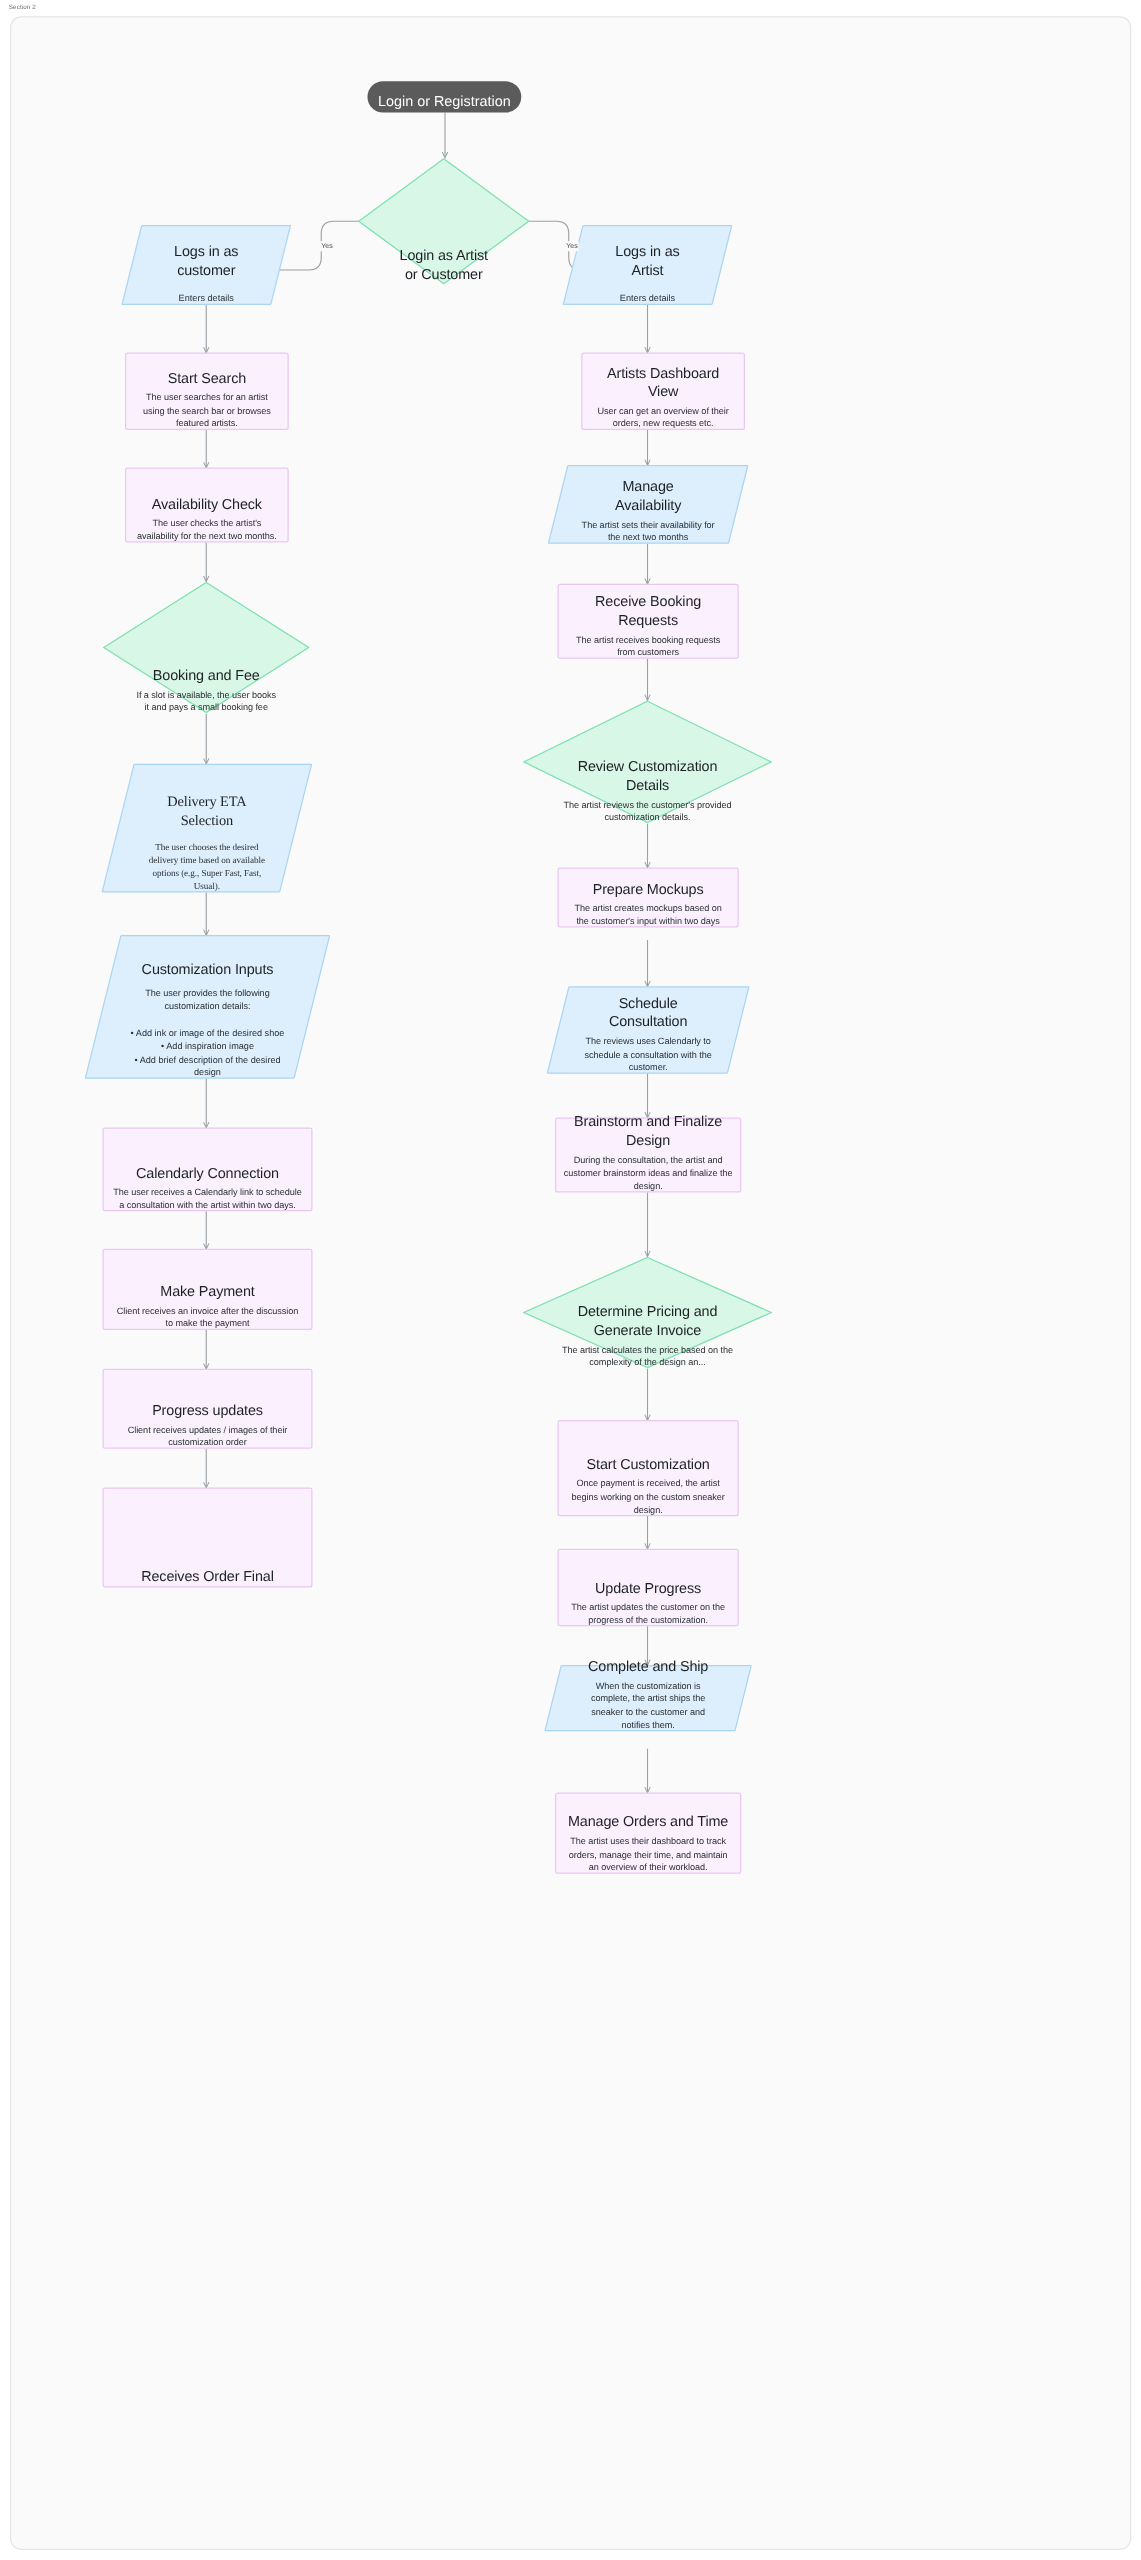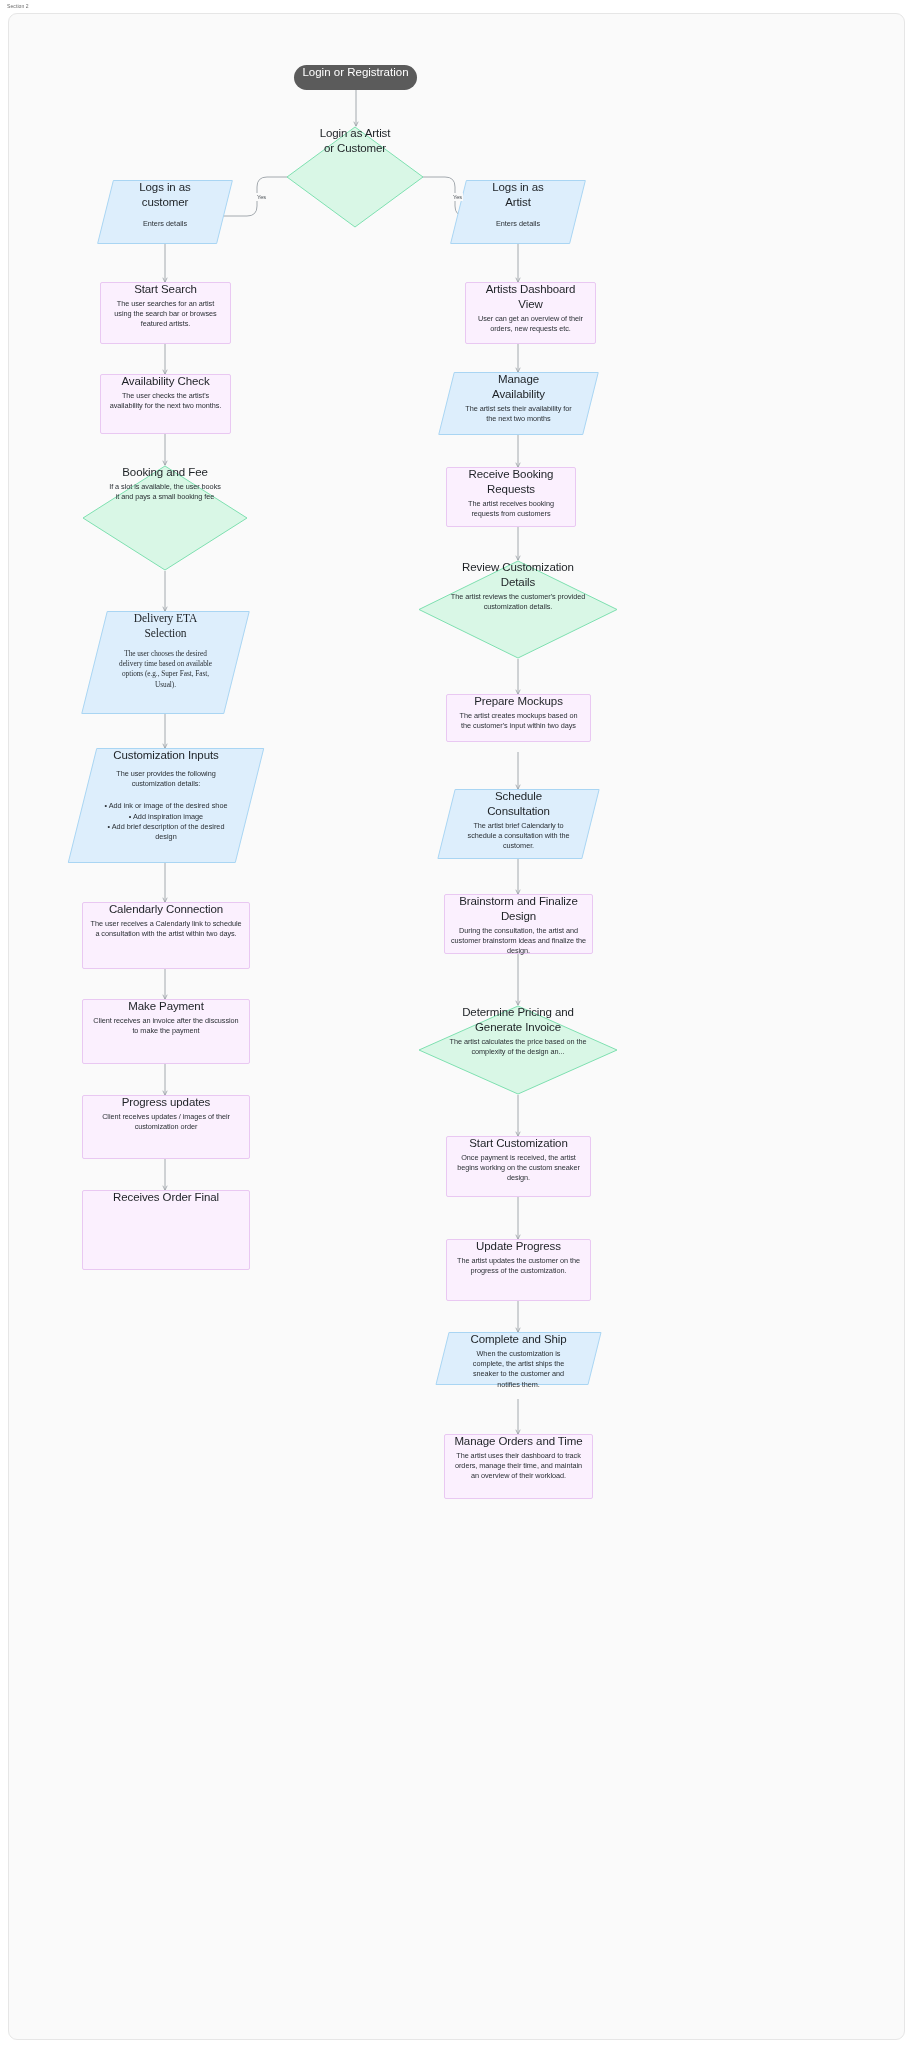--- a/index.html
+++ b/index.html
@@ -29,21 +29,21 @@
     background: #fafafa;
     border: 1px solid #e6e6e6;
     border-radius: 9px;
     overflow: hidden;
   }
   .node {
     position: absolute;
     display: flex;
     flex-direction: column;
     align-items: center;
-    justify-content: flex-start;
+    justify-content: flex-end;
     text-align: center;
     color: #21252b;
   }
   .node .title {
     font-size: 11.5px;
     line-height: 15px;
     color: #1d2125;
     font-weight: 400;
     letter-spacing: -0.1px;
   }
@@ -299,21 +299,21 @@
 
     <div class="node para-wrap" style="left:437px; top:358px; width:145px; height:63px;">
       <div class="shape para"></div>
       <div class="inner" style="padding:0 18px;">
         <div class="title">Manage</div>
         <div class="title">Availability</div>
         <div class="desc">The artist sets their availability for the next two months</div>
       </div>
     </div>
 
-    <div class="node" style="left:437px; top:453px; width:130px; height:60px;">
+    <div class="node" style="left:437px; top:453px; width:145px; height:60px;">
       <div class="shape rect-pink"></div>
       <div class="inner">
         <div class="title">Receive Booking Requests</div>
         <div class="desc">The artist receives booking requests from customers</div>
       </div>
     </div>
 
     <div class="node" style="left:409px; top:546px; width:200px; height:99px;">
       <svg class="diamond-svg" width="200" height="99" viewBox="0 0 200 99">
         <polygon points="100,1 199,49.5 100,98 1,49.5" fill="#d9f7e6" stroke="#7ee0b0" stroke-width="1"></polygon>
@@ -331,21 +331,21 @@
         <div class="title">Prepare Mockups</div>
         <div class="desc">The artist creates mockups based on the customer's input within two days</div>
       </div>
     </div>
 
     <div class="node para-wrap" style="left:437px; top:775px; width:145px; height:70px;">
       <div class="shape para"></div>
       <div class="inner" style="padding:0 18px;">
         <div class="title">Schedule</div>
         <div class="title">Consultation</div>
-        <div class="desc">The artist brief Calendarly to schedule a consultation with the customer.</div>
+        <div class="desc">The reviews uses Calendarly to schedule a consultation with the customer.</div>
       </div>
     </div>
 
     <div class="node" style="left:435px; top:880px; width:149px; height:60px;">
       <div class="shape rect-pink"></div>
       <div class="inner" style="padding:0 4px;">
         <div class="title">Brainstorm and Finalize Design</div>
         <div class="desc">During the consultation, the artist and customer brainstorm ideas and finalize the design.</div>
       </div>
     </div>
@@ -354,21 +354,21 @@
       <svg class="diamond-svg" width="200" height="90" viewBox="0 0 200 90">
         <polygon points="100,1 199,45 100,89 1,45" fill="#d9f7e6" stroke="#7ee0b0" stroke-width="1"></polygon>
       </svg>
       <div class="inner" style="padding:0 26px;">
         <div class="title">Determine Pricing and</div>
         <div class="title">Generate Invoice</div>
         <div class="desc">The artist calculates the price based on the complexity of the design an...</div>
       </div>
     </div>
 
-    <div class="node" style="left:437px; top:1122px; width:145px; height:61px;">
+    <div class="node" style="left:437px; top:1122px; width:145px; height:77px;">
       <div class="shape rect-pink"></div>
       <div class="inner">
         <div class="title">Start Customization</div>
         <div class="desc">Once payment is received, the artist begins working on the custom sneaker design.</div>
       </div>
     </div>
 
     <div class="node" style="left:437px; top:1225px; width:145px; height:62px;">
       <div class="shape rect-pink"></div>
       <div class="inner">

